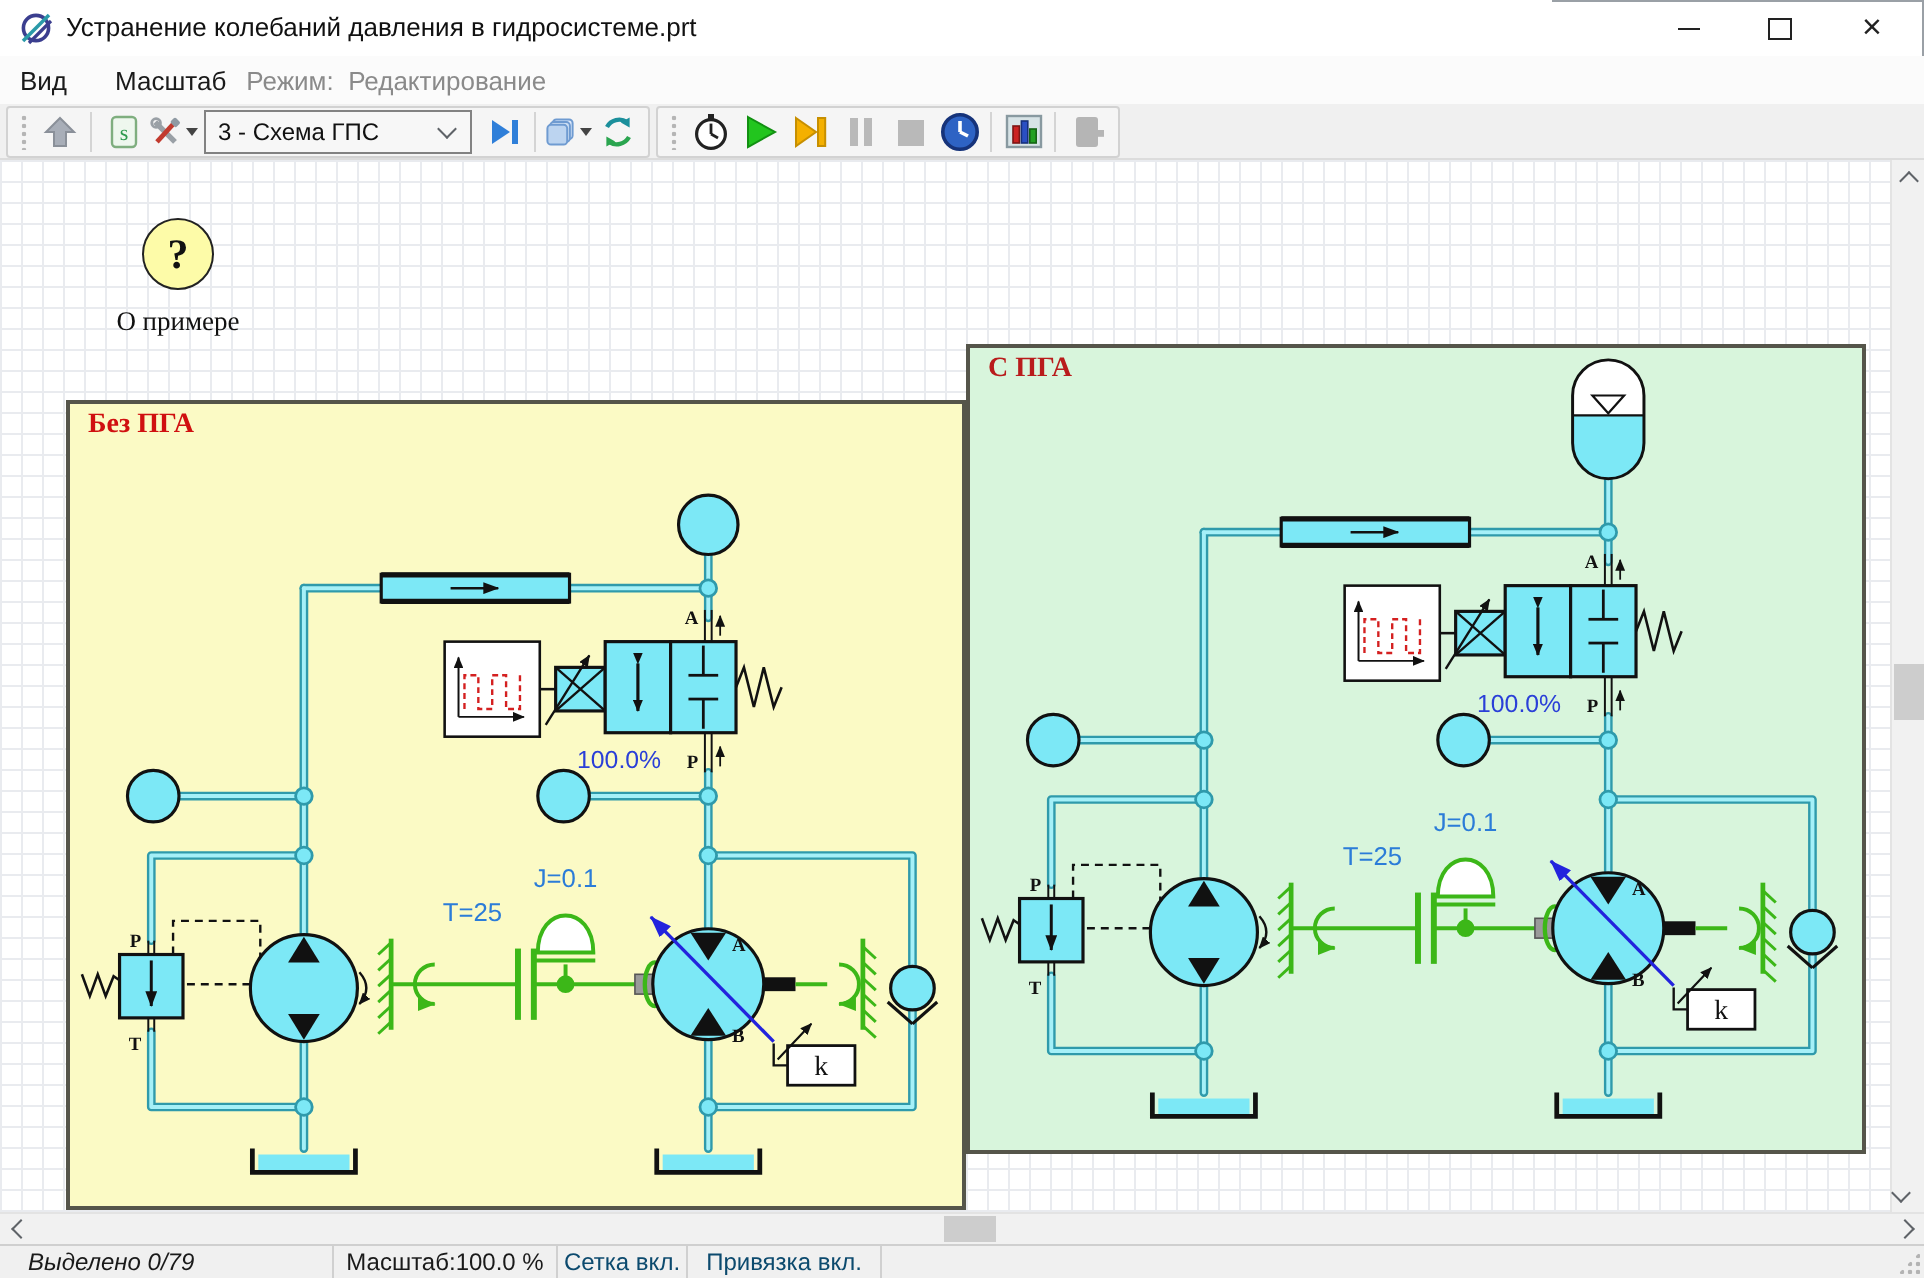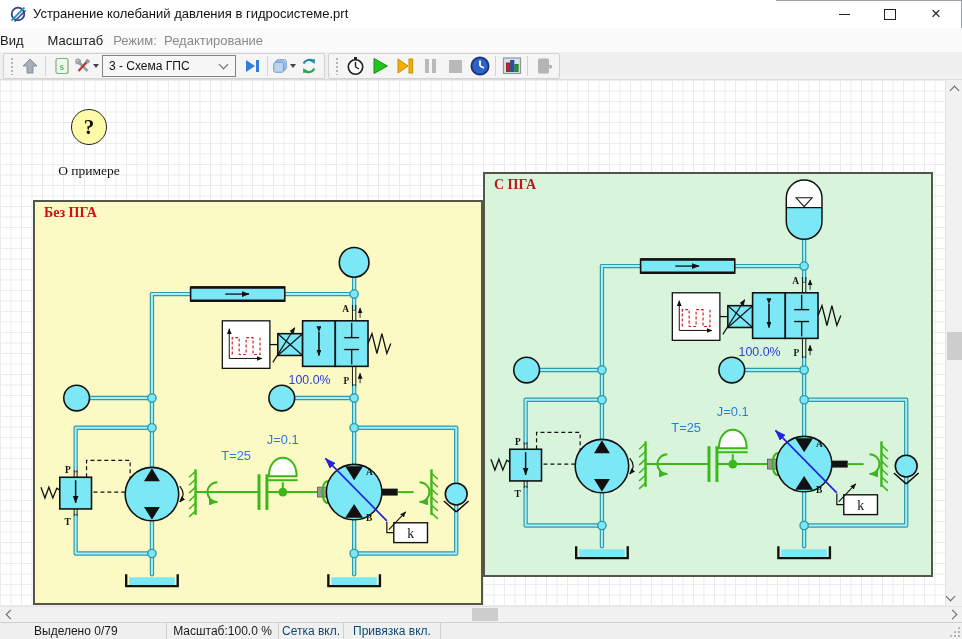--- a/index.html
+++ b/index.html
@@ -9,21 +9,21 @@
   .titlebar{position:absolute;left:0;top:0;width:776px;height:28px;background:#fff;}
   .appicon{position:absolute;left:9px;top:5px;}
   .title{position:absolute;left:33px;top:0;line-height:28px;font-size:13px;color:#111;}
   .wbtn{position:absolute;top:0;width:34px;height:28px;display:flex;align-items:center;justify-content:center;color:#222;}
   .wbtn.minb{left:827px}.wbtn.maxb{left:873px}.wbtn.closeb{left:919px;font-size:17px;}
   .min-glyph{width:11px;height:0;border-bottom:1.6px solid #222;display:block}
   .max-glyph{width:10px;height:9px;border:1.3px solid #222;display:block}
   
   .menubar{position:absolute;left:0;top:28px;width:962px;height:24px;background:#fbfbfb;display:flex;align-items:center;font-size:13px;}
   .mitem{color:#1a1a1a;}
-  .mview{}.mscale{margin-left:24px;}
+  .mview{margin-left:10px;}.mscale{margin-left:24px;}
   .mmode{margin-left:10px;color:#8a8a8a;white-space:pre;}
   
   .toolbar{position:absolute;left:0;top:52px;width:962px;height:28px;background:#f0f0f0;border-bottom:1px solid #dcdcdc;display:flex;align-items:center;box-sizing:border-box;}
   .band{display:flex;align-items:center;height:26px;border:1px solid #d2d2d2;background:#f5f5f5;border-radius:2px;margin-left:3px;padding:0 3px;box-sizing:border-box;}
   .grip{width:4px;height:18px;margin:0 3px;background-image:radial-gradient(circle,#b5b5b5 1px,transparent 1.3px);background-size:4px 4px;}
   .tsep{width:1px;height:20px;background:#d4d4d4;margin:0 3px;}
   .tbtn{width:25px;height:24px;display:flex;align-items:center;justify-content:center;}
   .caret{width:0;height:0;border-left:3.5px solid transparent;border-right:3.5px solid transparent;border-top:4.5px solid #444;margin-left:1px;}
   .combo{width:134px;height:22px;border:1px solid #828282;background:#f7f7f7;display:flex;align-items:center;font-size:12px;color:#111;padding-left:6px;box-sizing:border-box;margin:0 3px;}
   .combo .cval{flex:1;}
@@ -33,21 +33,21 @@
   .chev-l{transform:rotate(135deg);margin-left:3px;}
   .chev-r{transform:rotate(-45deg);margin-right:3px;}
   
   .canvas{position:absolute;left:0;top:80px;width:945px;height:526px;background-color:#fff;
     background-image:linear-gradient(#e9ebef 1px,transparent 1px),linear-gradient(90deg,#e9ebef 1px,transparent 1px);
     background-size:10.5px 10.5px;}
   .about{position:absolute;left:34px;top:29px;width:110px;text-align:center;}
   .about .qcirc{width:34px;height:34px;border-radius:50%;background:#fdfba8;border:1.7px solid #222;
     margin:0 auto;display:flex;align-items:center;justify-content:center;
     font:bold 21px "Liberation Serif",serif;color:#111;}
-  .about .alabel{margin-top:18px;font:13.5px "Liberation Serif",serif;color:#111;}
+  .about .alabel{margin-top:8px;font:13.5px "Liberation Serif",serif;color:#111;}
   .panel{position:absolute;top:92px;width:450px;height:405px;border:2px solid #55554a;box-sizing:border-box;}
   .panel.left{left:33px;margin-top:28px;}.panel.right{left:483px;}
   .panel-title{position:absolute;left:9px;top:3px;font:bold 14px "Liberation Serif",serif;z-index:2;}
   .panel svg{position:absolute;left:0;top:0;width:100%;height:100%;}
   
   .comp{fill:#7ce8f6;stroke:#111;stroke-width:1.6;}
   .pipe-o{fill:none;stroke:#2f9aab;stroke-width:4.4;stroke-linejoin:round;stroke-linecap:round;}
   .pipe-i{fill:none;stroke:#a5f0f8;stroke-width:2;stroke-linejoin:round;stroke-linecap:round;}
   .node{fill:#7ce8f6;stroke:#2f9aab;stroke-width:1.4;}
   svg .port{font:bold 9.5px "Liberation Serif",serif;fill:#111;}
@@ -62,21 +62,21 @@
   .hscroll{position:absolute;left:0;top:606px;width:962px;height:16px;background:#f1f1f1;border-top:1px solid #e3e3e3;box-sizing:border-box;}
   .hbtn{position:absolute;top:0;width:17px;height:15px;display:flex;align-items:center;justify-content:center;}
   .hbtn.left{left:0;}.hbtn.right{right:0;}
   .hthumb{position:absolute;left:472px;top:1px;width:26px;height:13px;background:#cdcdcd;}
   
   .statusbar{position:absolute;left:0;top:622px;width:962px;height:17px;background:#f0f0f0;border-top:1px solid #cfcfcf;
     display:flex;align-items:center;font-size:12px;color:#1a1a1a;box-sizing:border-box;}
   .seg{height:100%;display:flex;align-items:center;box-sizing:border-box;}
   .seg+.seg{border-left:1px solid #d0d0d0;}
   .seg1{width:437px;padding-left:4px;white-space:pre;}
-  .seg2{width:166px;padding-left:34px;}
+  .seg2{width:166px;padding-left:14px;font-style:italic;}
   .seg3{width:112px;justify-content:center;}
   .seg4{width:65px;justify-content:center;}
   .seg5{width:97px;justify-content:center;}
   .seg6{flex:1;position:relative;}
   .green{color:#0c4a6e;}
   .sizegrip{position:absolute;right:2px;bottom:2px;width:11px;height:11px;
     background-image:radial-gradient(circle,#b3b3b3 1px,transparent 1.3px);background-size:4px 4px;
     clip-path:polygon(100% 0,100% 100%,0 100%);}
 </style>
 </head>

